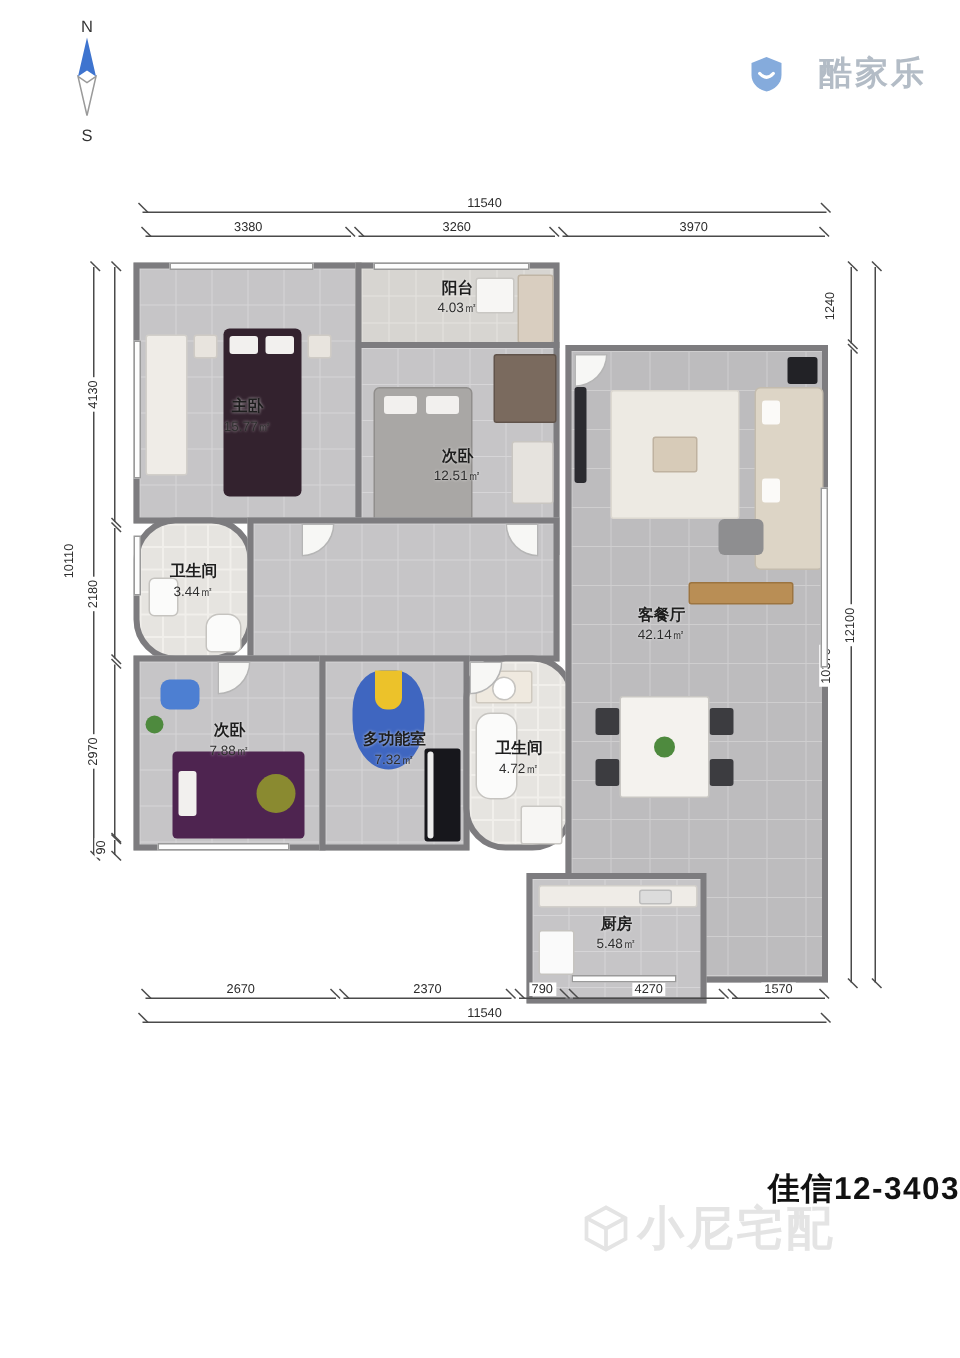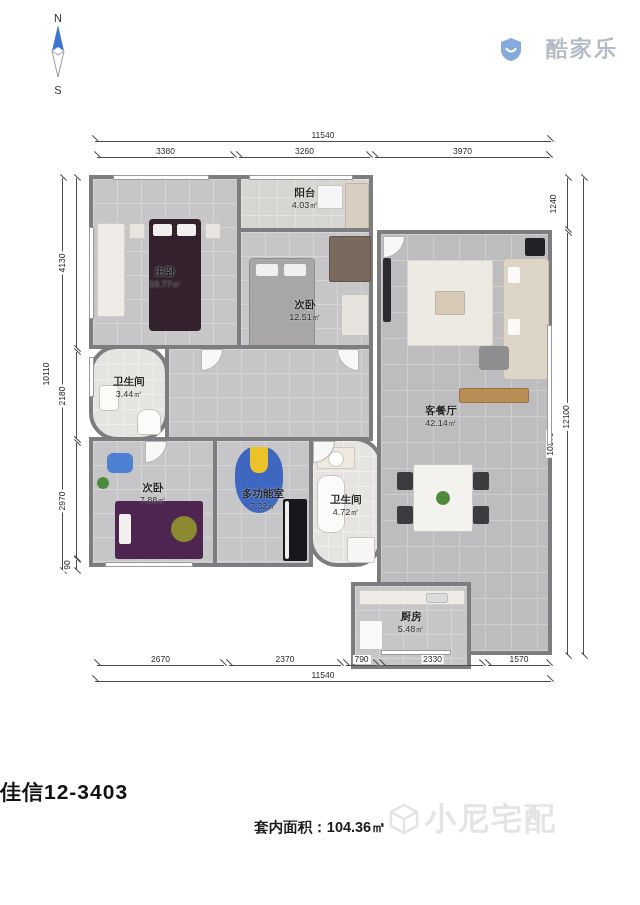--- a/index.html
+++ b/index.html
@@ -48,21 +48,21 @@
   .dim-h::after{right:-4px;}
   .dim-v{border-left:1px solid #4a4a4a;width:0;}
   .dim-v::before,.dim-v::after{content:"";position:absolute;left:-4px;width:9px;height:1px;background:#4a4a4a;transform:rotate(45deg);}
   .dim-v::before{top:-1px;}
   .dim-v::after{bottom:-1px;}
   .dlab{position:absolute;left:50%;top:-11px;transform:translateX(-50%);
         font-size:8.5px;color:#2c2c2c;background:#fff;padding:0 2px;line-height:1.1;white-space:nowrap;}
   .dim-v .dlab{left:auto;right:3px;top:50%;transform:translateY(-50%) rotate(-90deg);}
 
   
-  .fp-title{position:absolute;left:0;right:0;top:778px;text-align:left;
+  .fp-title{position:absolute;left:0;right:0;top:778px;text-align:right;
             font-size:21px;font-weight:bold;color:#111;letter-spacing:1px;z-index:2;}
   .fp-sub{position:absolute;left:0;right:0;top:818px;text-align:center;
           font-size:14.5px;font-weight:bold;color:#1b1b1b;z-index:2;}
   .watermark{position:absolute;left:388px;top:798px;display:flex;align-items:center;gap:5px;
              color:#e4e4e4;font-size:31px;font-weight:bold;letter-spacing:2px;z-index:1;}
 </style>
 </head>
 <body>
 
 <div id="canvas">
@@ -239,21 +239,21 @@
   <div class="dim dim-h" style="left:97px;top:665px;width:127px;">
       <span class="dlab">2670</span>
     </div>
   <div class="dim dim-h" style="left:229px;top:665px;width:112px;">
       <span class="dlab">2370</span>
     </div>
   <div class="dim dim-h" style="left:346px;top:665px;width:31px;">
       <span class="dlab">790</span>
     </div>
   <div class="dim dim-h" style="left:382px;top:665px;width:101px;">
-      <span class="dlab">2330</span>
+      <span class="dlab">4270</span>
     </div>
   <div class="dim dim-h" style="left:488px;top:665px;width:62px;">
       <span class="dlab">1570</span>
     </div>
   <div class="dim dim-h" style="left:95px;top:681px;width:456px;">
       <span class="dlab">11540</span>
     </div>
 
   <div class="dim dim-v" style="left:62px;top:178px;height:392px;">
       <span class="dlab">10110</span>
@@ -283,15 +283,14 @@
 
   <div class="watermark">
     <svg width="32" height="32" viewBox="0 0 32 32">
       <polygon points="16,2 29,9 29,23 16,30 3,23 3,9" fill="none" stroke="#e4e4e4" stroke-width="2.5"></polygon>
       <polyline points="3,9 16,16 29,9" fill="none" stroke="#e4e4e4" stroke-width="2.5"></polyline>
       <line x1="16" y1="16" x2="16" y2="30" stroke="#e4e4e4" stroke-width="2.5"></line>
     </svg>
     <span>小尼宅配</span>
   </div>
   <div class="fp-title">佳信12-3403</div>
-  <div class="fp-sub">套内面积：104.36㎡</div>
 
 </div>
 
 </body></html>

